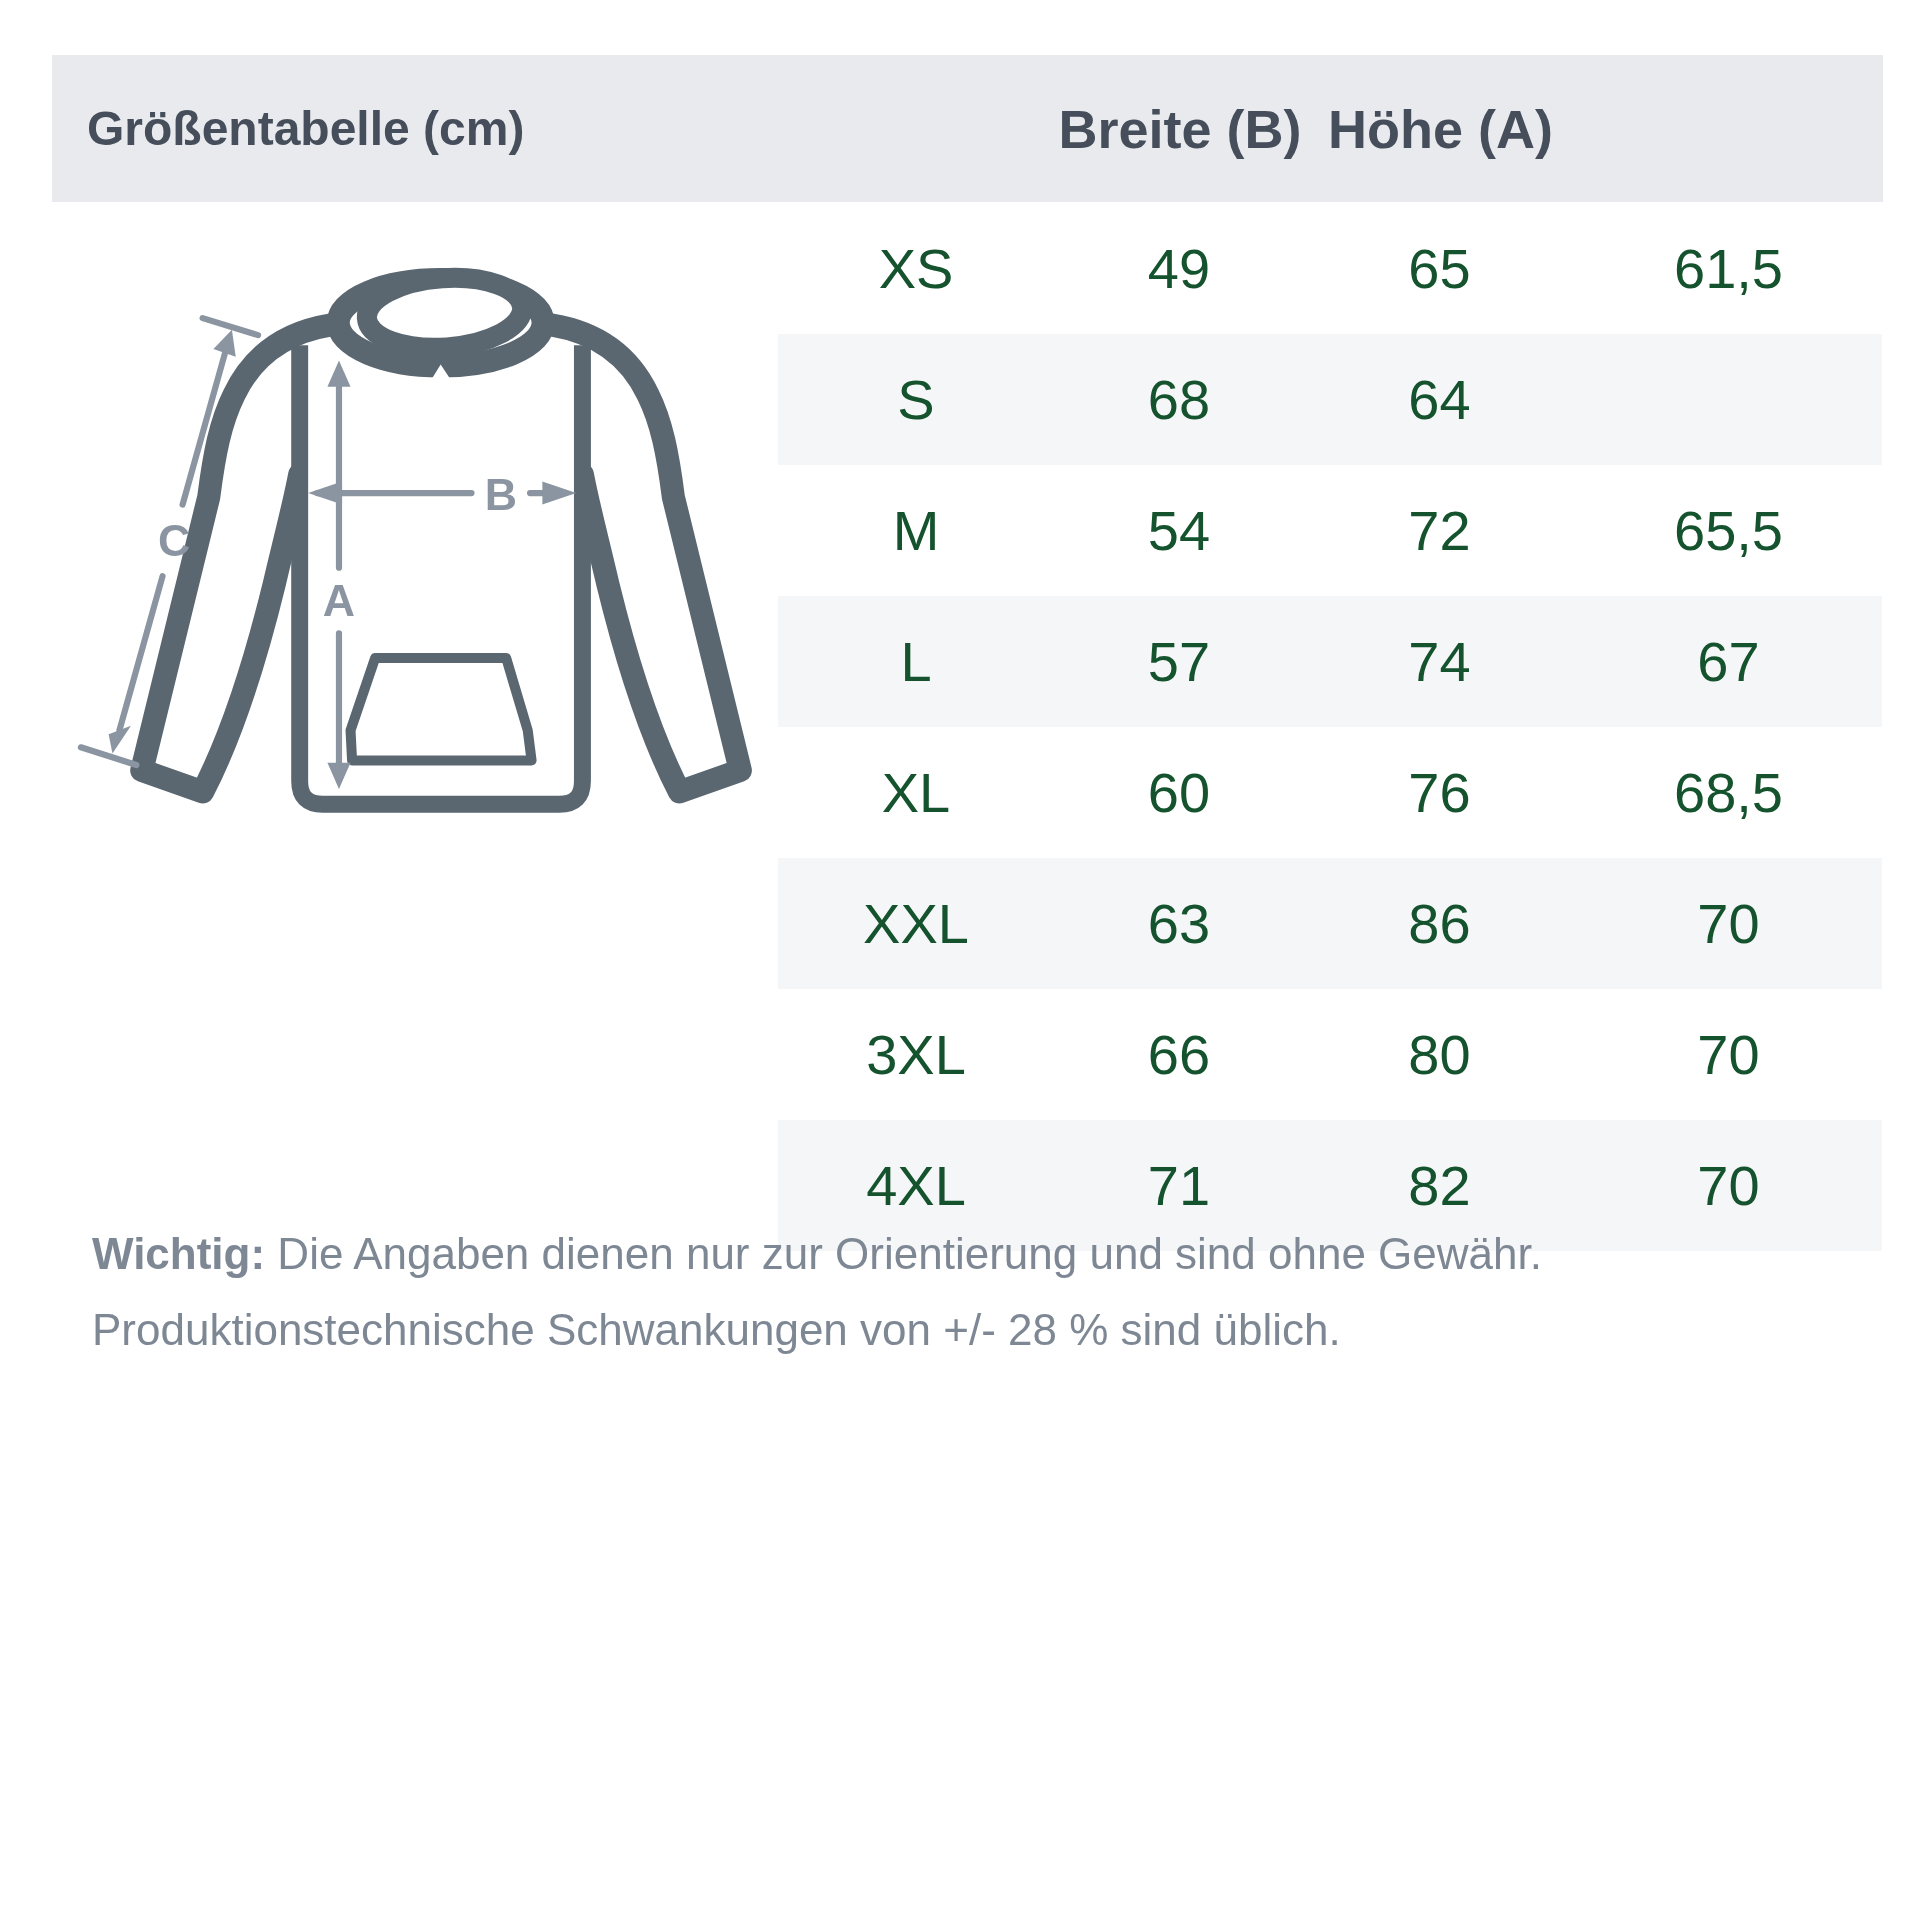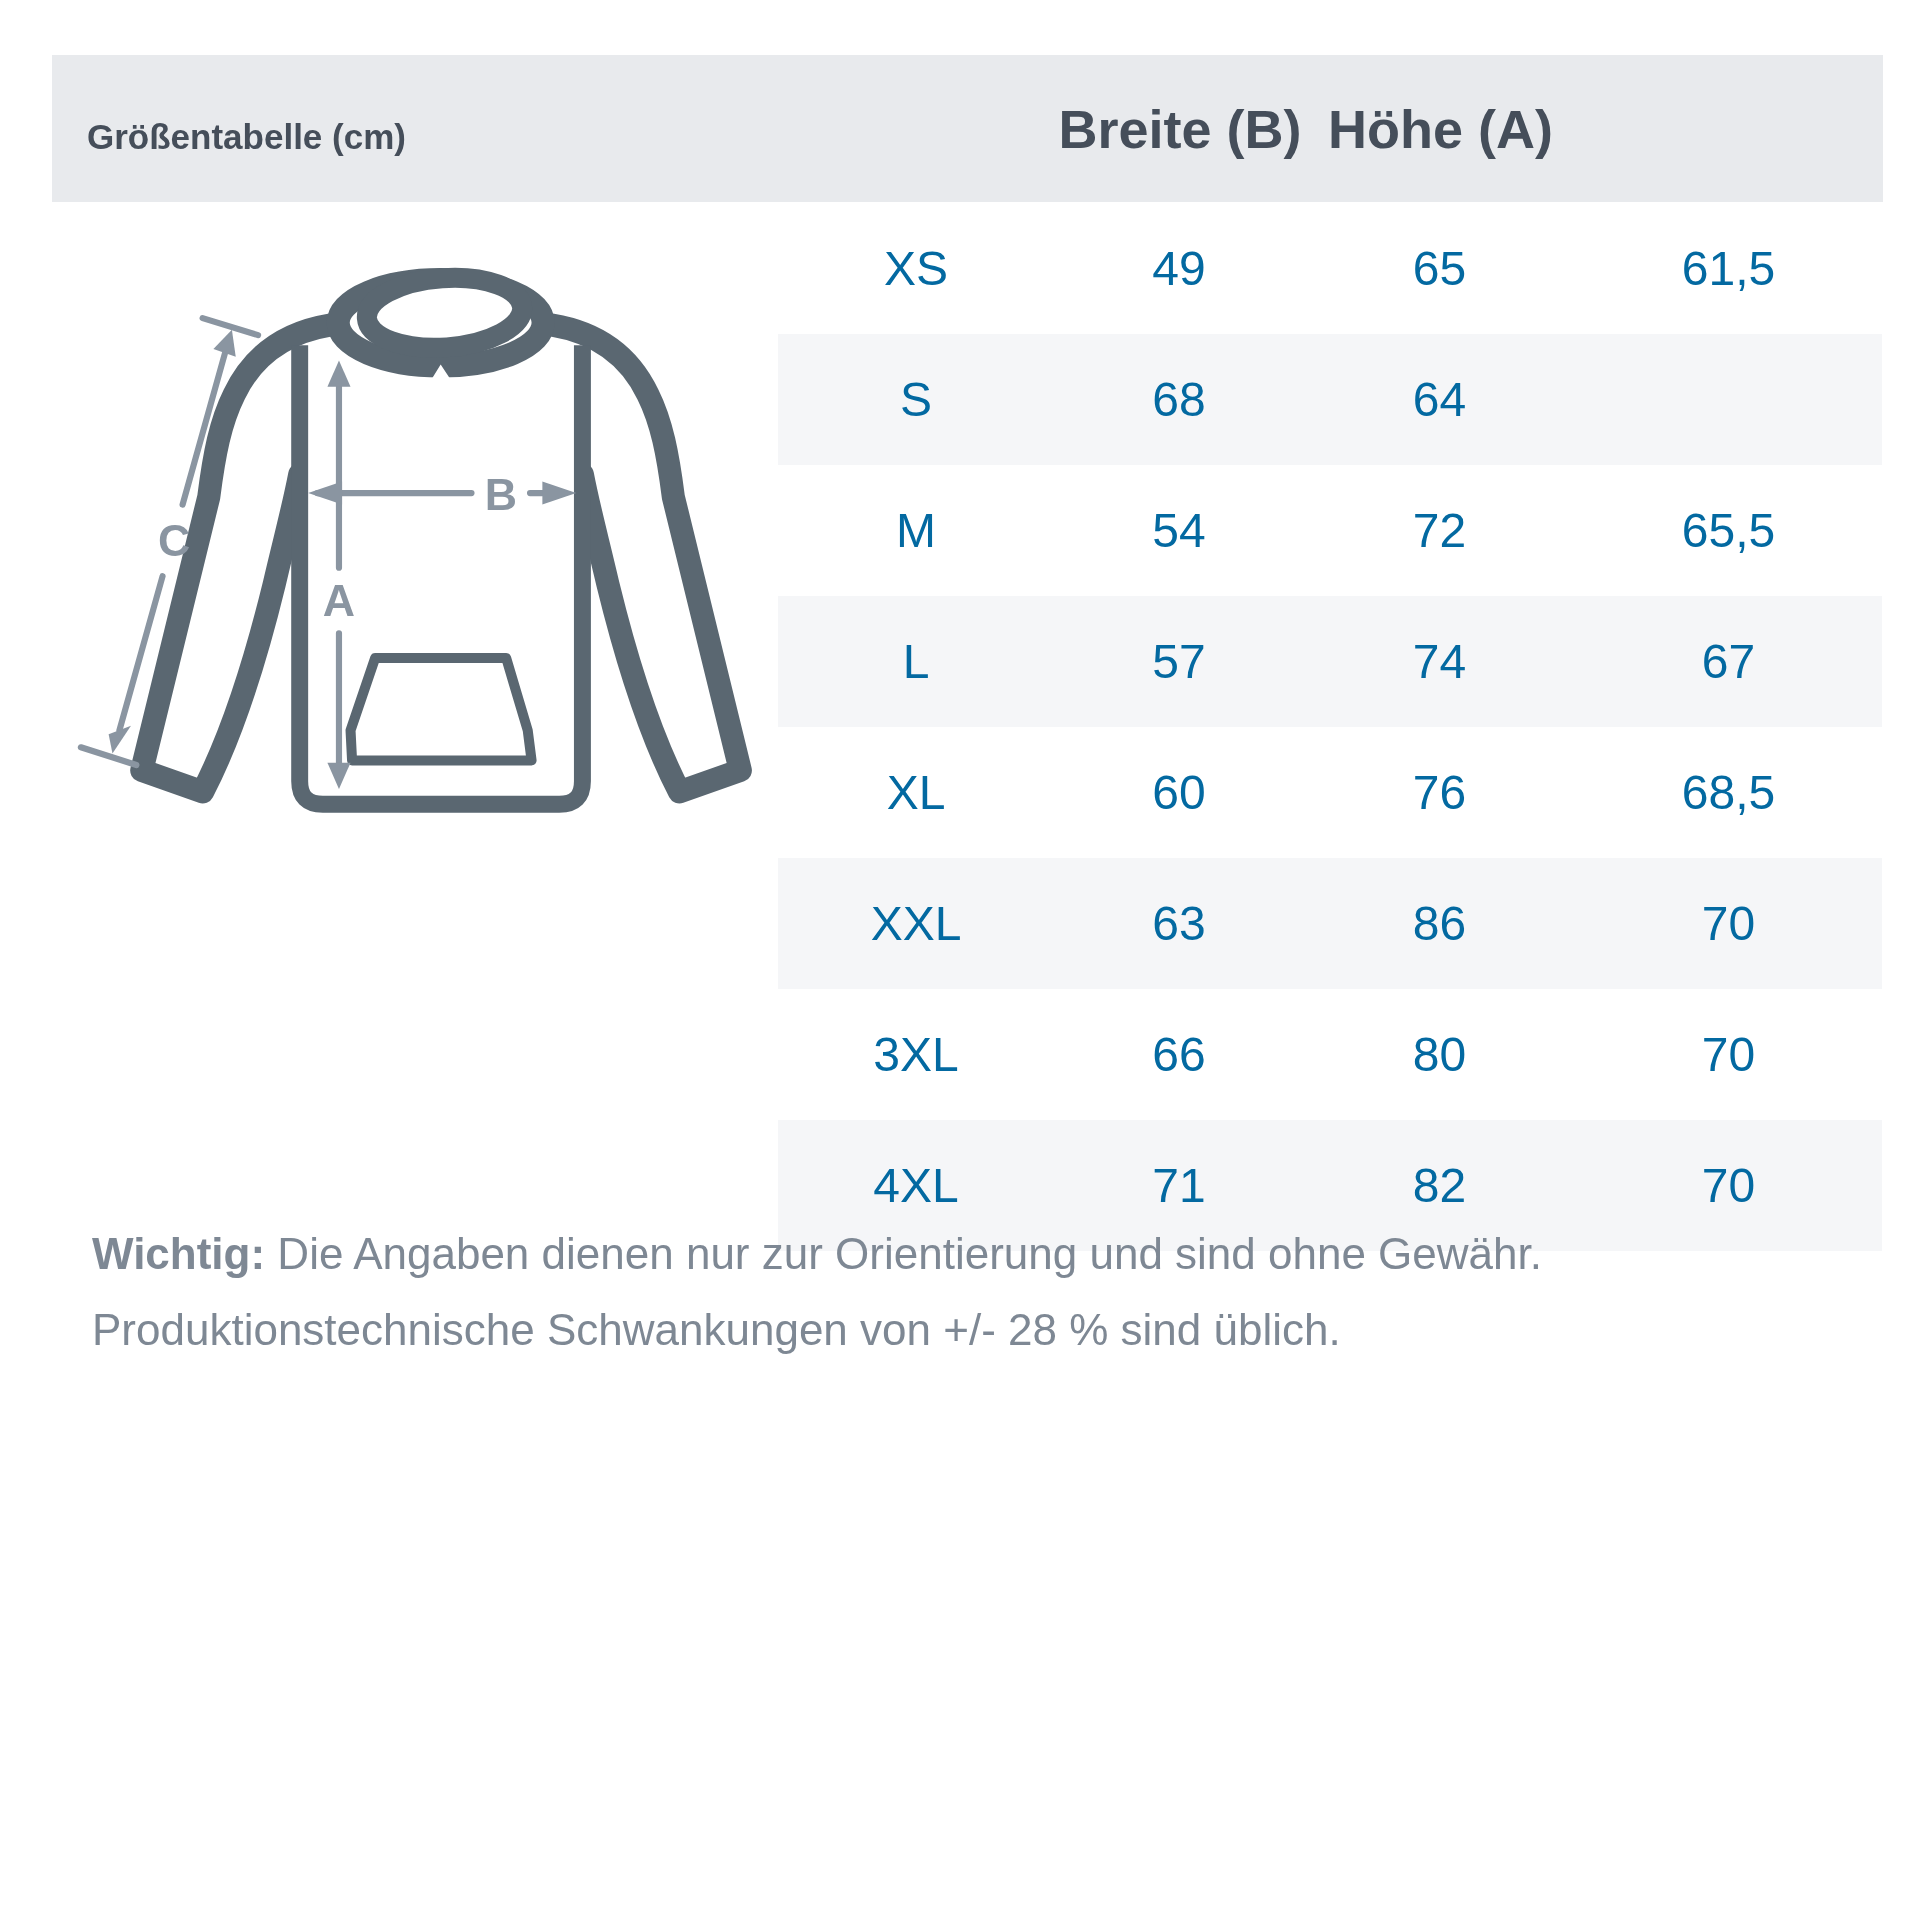--- a/index.html
+++ b/index.html
@@ -12,23 +12,23 @@
   }
   .abs{position:absolute;}
   
   #header-band{
     left:52px; top:55px;
     width:1831px; height:147px;
     background:#e8eaed;
     display:flex; align-items:center;
   }
   #page-title{
-    position:absolute; left:35px; top:8px; height:100%;
+    position:absolute; left:35px; top:0; height:100%;
     display:flex; align-items:center;
-    font-size:35px; font-weight:700; color:#454e5a;
+    font-size:48px; font-weight:700; color:#454e5a;
     letter-spacing:0px; white-space:nowrap;
   }
   .col-grid{
     position:absolute; left:727px; top:0; height:100%;
     width:1104px;
     display:grid;
     grid-template-columns:276px 250px 271px 307px;
   }
   .col-grid .cell{
     display:flex; align-items:center; justify-content:center;
@@ -41,21 +41,21 @@
     width:1104px;
   }
   .trow{
     width:100%; height:131px;
     display:grid;
     grid-template-columns:276px 250px 271px 307px;
   }
   .trow.shaded{background:#f5f6f8;}
   .trow .cell{
     display:flex; align-items:center; justify-content:center;
-    font-size:48px; color:#0369a1; white-space:nowrap;text-align:right;
+    font-size:56px; color:#14532d; white-space:nowrap;text-align:right;
   }
   
   #note{
     left:92px; top:1216px;
     width:1741px;
     font-size:44px; line-height:76px;
     color:#7e8894;
   }
   #note b{font-weight:700; color:#7e8894;}
   

